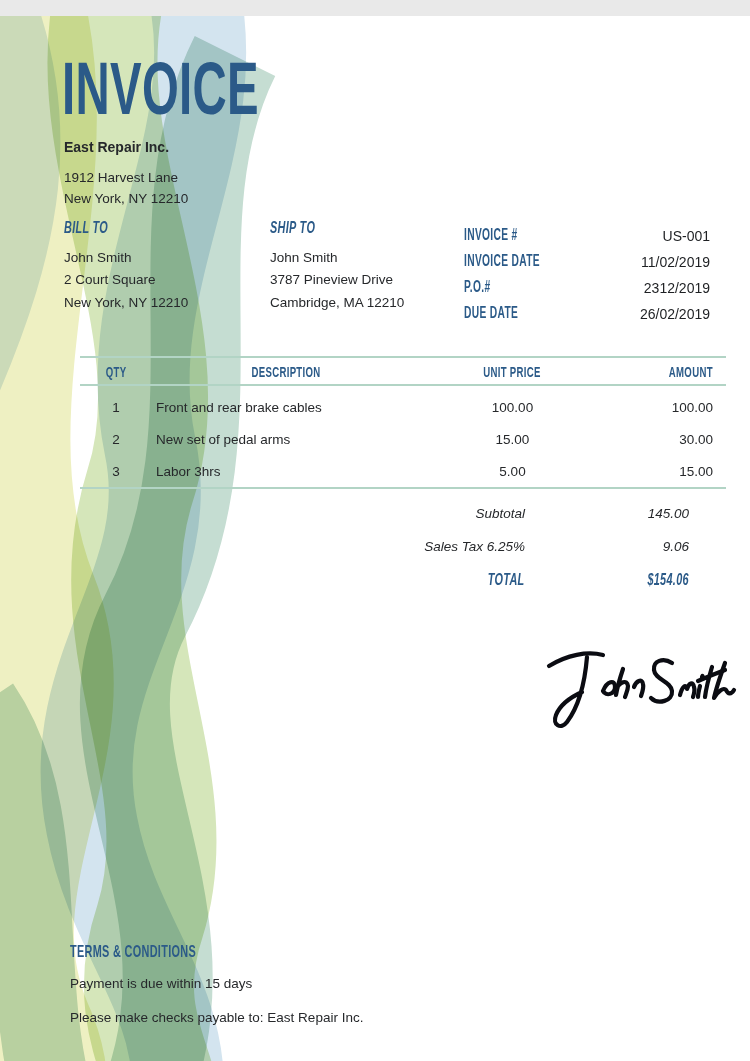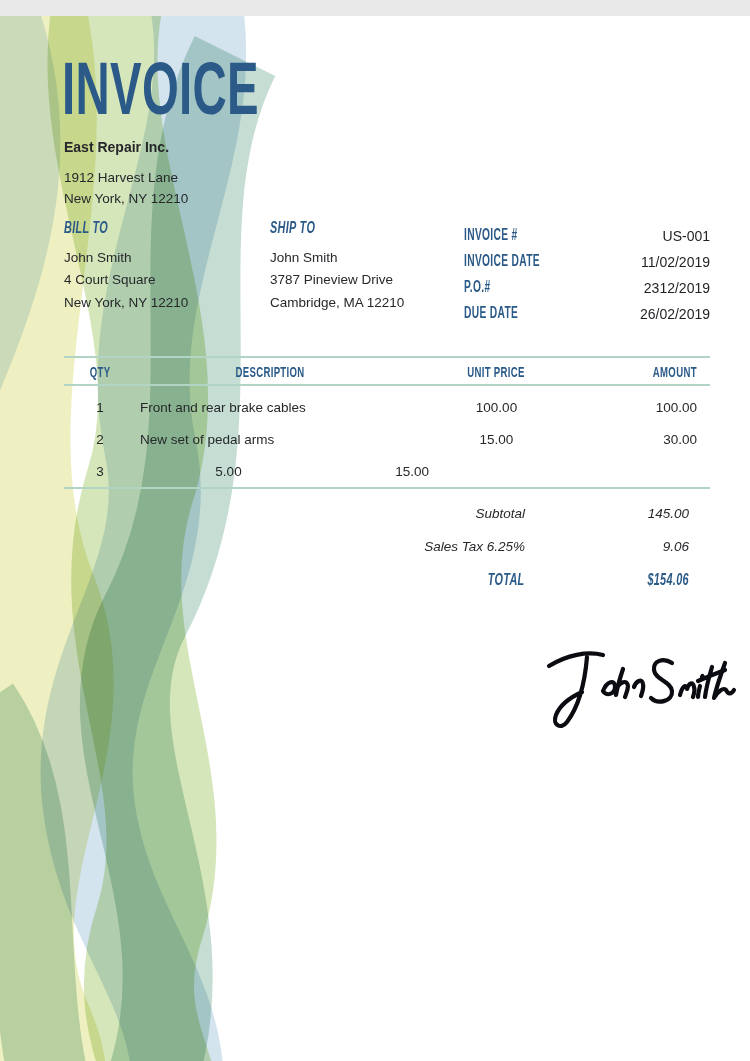--- a/index.html
+++ b/index.html
@@ -31,21 +31,21 @@
   .addr-block { font-size:13.5px; line-height:22.5px; }
   .addr-block .blk-label { font-size:17px; margin-bottom:7px;font-style:italic; }
   .billto { left:64px; top:201px; }
   .shipto { left:270px; top:201px; }
 
   .meta { left:464px; top:202px; right:40px; width:246px; }
   .meta-row { display:flex; justify-content:space-between; align-items:flex-end; height:26px; }
   .meta-row .m-label { font-size:16px; }
   .meta-row .m-value { font-size:14px; color:#1e2023; }
 
-  .table { left:64px; top:340px; width:646px; }
+  .table { left:80px; top:340px; width:646px; }
   .thead {
     display:flex; align-items:center; height:26px;
     border-top:2px solid #b2d4c5; border-bottom:2px solid #b2d4c5;
     font-size:15px;
   }
   .tbody { padding-top:5px; border-bottom:2px solid #b2d4c5; }
   .trow { display:flex; align-items:center; height:32px; font-size:13.5px; }
   .c-qty   { width:72px;  text-align:center; }
   .c-desc  { flex:1; text-align:left; padding-left:4px; }
   .thead .c-desc { text-align:center; padding-left:0; }
@@ -88,21 +88,21 @@
 
   <div class="abs company">
     <div class="name">East Repair Inc.</div>
     <div>1912 Harvest Lane</div>
     <div>New York, NY 12210</div>
   </div>
 
   <div class="abs addr-block billto">
     <div class="blk-label"><span class="cond ox-l">BILL TO</span></div>
     <div>John Smith</div>
-    <div>4 Court Square</div>
+    <div>2 Court Square</div>
     <div>New York, NY 12210</div>
   </div>
 
   <div class="abs addr-block shipto">
     <div class="blk-label"><span class="cond ox-l">SHIP TO</span></div>
     <div>John Smith</div>
     <div>3787 Pineview Drive</div>
     <div>Cambridge, MA 12210</div>
   </div>
 
@@ -140,20 +140,21 @@
         <span class="c-amt">100.00</span>
       </div>
       <div class="trow">
         <span class="c-qty">2</span>
         <span class="c-desc">New set of pedal arms</span>
         <span class="c-unit">15.00</span>
         <span class="c-amt">30.00</span>
       </div>
       <div class="trow">
         <span class="c-qty">3</span>
+        <span class="c-desc">Labor 3hrs</span>
         <span class="c-unit">5.00</span>
         <span class="c-amt">15.00</span>
       </div>
     </div>
   </div>
 
   <div class="abs totals">
     <div class="t-row t-sub">
       <span class="t-label">Subtotal</span>
       <span class="t-value">145.00</span>
@@ -176,14 +177,19 @@
       <path d="M88,58 C84,70 82,78 81,84 M81,78 C85,71 92,68 93,75 C93,79 91,83 90,86"></path>
       <path d="M99,76 C101,70 107,67 108,73 C109,77 107,82 106,85"></path>
       <path d="M137,52 C128,46 118,50 119,59 C120,69 136,70 137,80 C138,90 123,94 116,87"></path>
       <path d="M145,84 C147,76 151,72 152,78 C154,72 158,70 159,76 C160,79 159,83 158,86"></path>
       <path d="M165,75 C164,79 163,83 163,86 M167,66 L167.5,65"></path>
       <path d="M177,56 C174,66 171,78 170,86 M163,70 C172,66 182,62 190,59"></path>
       <path d="M190,52 C185,66 181,78 179,87 C183,80 189,76 191,79 C193,83 196,84 199,79"></path>
     </g>
   </svg>
 
+  <div class="abs terms">
+    <div class="blk-label"><span class="cond ox-l">TERMS &amp; CONDITIONS</span></div>
+    <div class="t-line1">Payment is due within 15 days</div>
+    <div class="t-line2">Please make checks payable to: East Repair Inc.</div>
+  </div>
 
 </div>
 
 </body></html>

